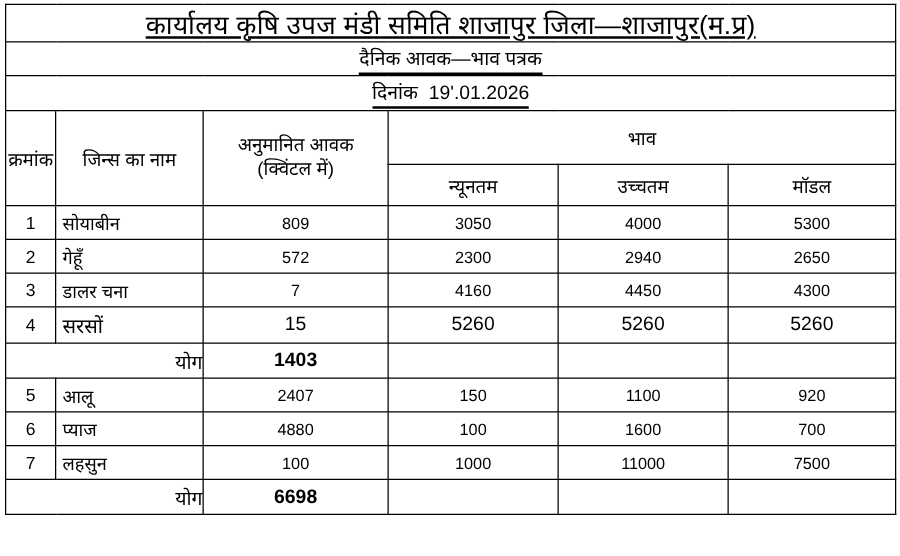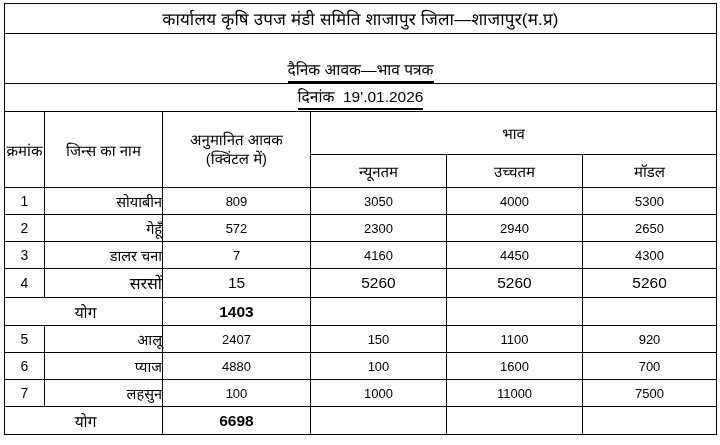--- a/index.html
+++ b/index.html
@@ -28,34 +28,34 @@
   }
   table.doc td, table.doc th {
     border: 1px solid #000000;
     padding: 0;
     text-align: center;
     vertical-align: middle;
     font-weight: normal;
   }
   .title-row td {
     height: 29px;
-    font-size: 17px;
+    font-size: 21px;
     font-weight: bold;
     letter-spacing: 0.2px;
+    text-decoration: underline;
   }
   .subtitle-row td {
     height: 26px;
     font-size: 15.5px;
     font-weight: bold;
   }
   .subtitle-row .underline {
     border-bottom: 2px solid #000000;
     padding-bottom: 1px;
     display: inline-block;
-    margin-top: 24px;
   }
   .date-row td {
     height: 27px;
     font-size: 15.5px;
     font-weight: bold;
   }
   .date-row .underline {
     border-bottom: 2px solid #000000;
     padding-bottom: 1px;
     display: inline-block;
@@ -72,41 +72,41 @@
   }
   .hdr .two-line {
     line-height: 1.25;
     display: block;
   }
   .data td {
     height: 26px;
     font-size: 13px;
   }
   .data td.name {
-    text-align: right;
+    text-align: left;
     padding-left: 5px;
     font-size: 14.5px;
   }
   .data td.sn {
     font-size: 14px;
   }
   .row-sarso td {
     height: 28px;
     font-size: 15.5px;
   }
   .row-sarso td.name {
     font-size: 16px;
   }
   .yog td {
     height: 27px;
     font-size: 15.5px;
     font-weight: bold;
   }
   .yog td.label {
-    text-align: center;
+    text-align: right;
     padding-left: 4px;
   }
   .yog td.total {
     font-weight: bold;
     font-size: 15.5px;
   }
   .thick-bottom td {
     border-bottom: 2px solid #000000;
   }
   .thick-top td {

